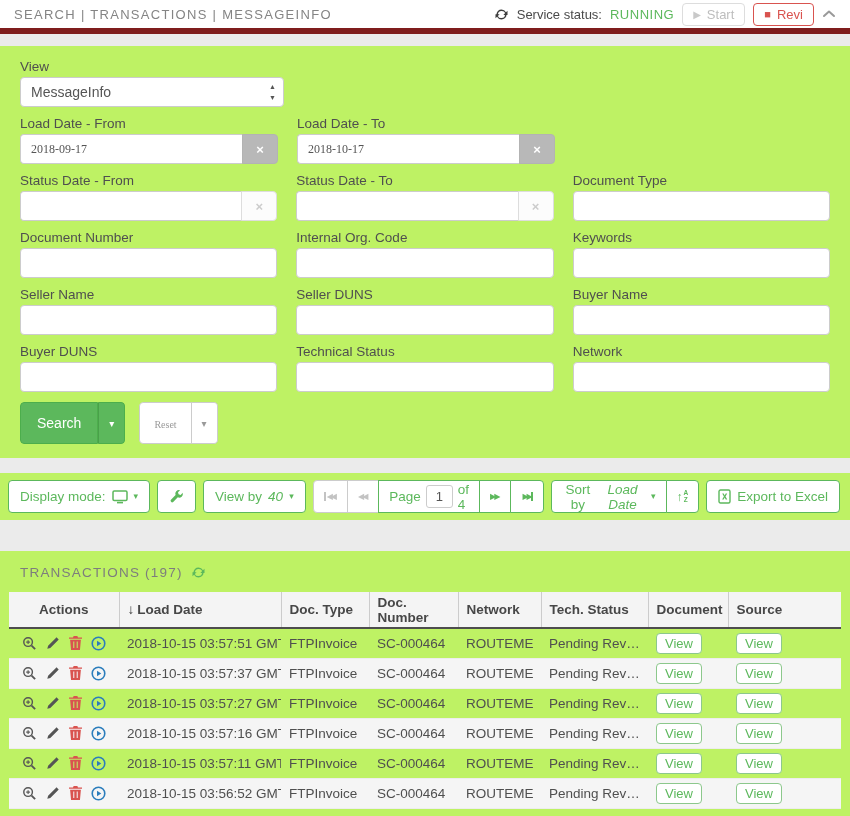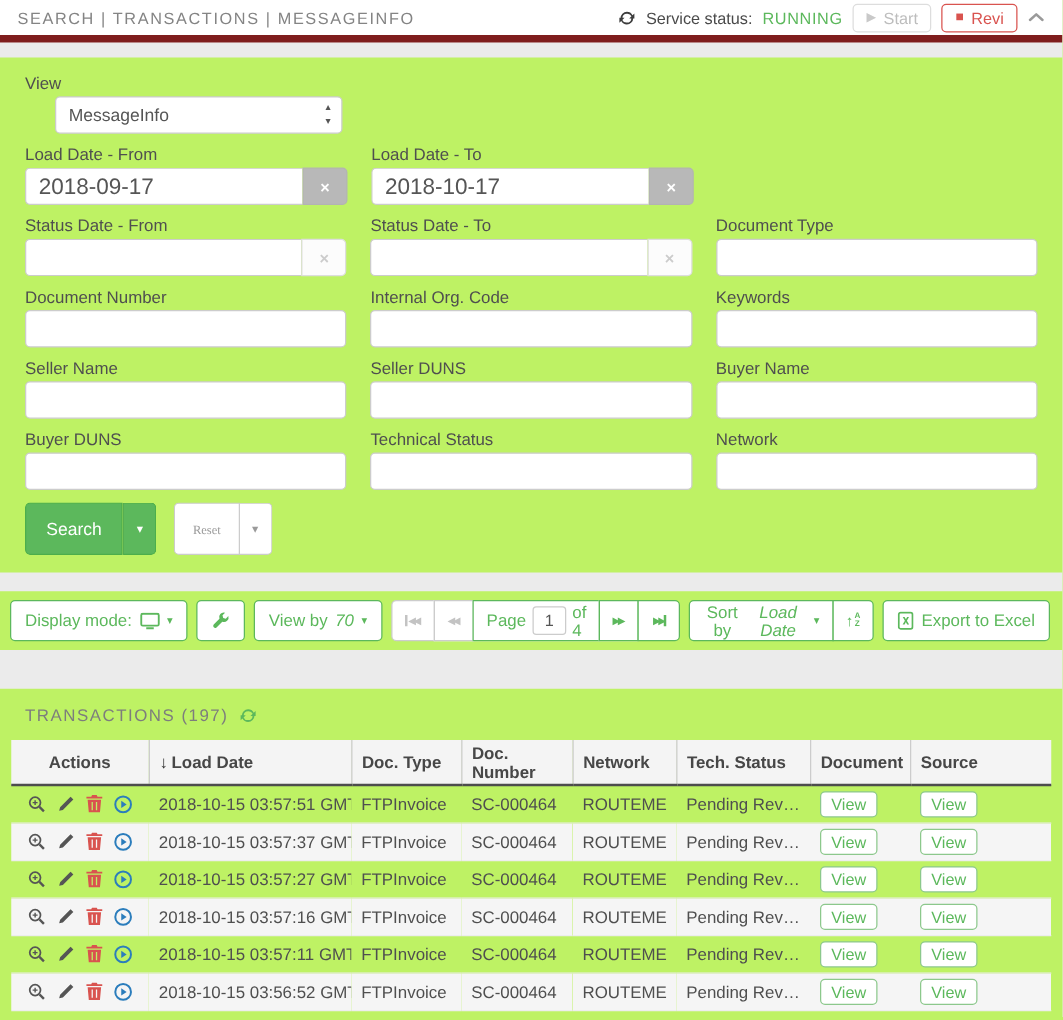--- a/index.html
+++ b/index.html
@@ -32,32 +32,32 @@
 
   
   .panel { background:#bef264; }
   .form-panel { margin-top:12px; padding:12px 20px 14px; }
 
   .form-row { display:flex; gap:19px; margin-bottom:8px; }
   .field { width:258px; }
   .field label { display:block; color:#4f4f4f; font-size:13.5px; line-height:17px; margin-bottom:2px; }
   .txt {
     width:100%; height:30px; border:1px solid #ccc; border-radius:4px;
-    padding:4px 10px; font-size:18px; color:#555; background:#fff;
-    font-family:Liberation Sans, sans-serif; outline:none;
+    padding:4px 10px; font-size:12px; color:#555; background:#fff;
+    font-family:Liberation Serif, serif; outline:none;
   }
   .input-group { display:flex; width:100%; }
   .input-group .txt { border-radius:4px 0 0 4px; border-right:none; flex:1; min-width:0; }
   .clear-btn {
     width:36px; height:30px; border:1px solid #b3b3b3; background:#b8b8b8; color:#fff;
     border-radius:0 4px 4px 0; font-size:13px; font-weight:bold; cursor:pointer;
     display:flex; align-items:center; justify-content:center; font-family:inherit;
   }
   .clear-btn.disabled { background:#fcfcfc; border-color:#ddd; color:#ccc; }
-  .select-wrap { position:relative; width:230px;margin-left:24px; }
+  .select-wrap { position:relative; width:264px; }
   .select-wrap select {
     width:100%; height:30px; border:1px solid #ccc; border-radius:4px;
     padding:4px 24px 4px 10px; font-size:14px; color:#555; background:#fff;
     appearance:none; -webkit-appearance:none; font-family:inherit; outline:none;
   }
   .spinner {
     position:absolute; right:8px; top:4px; display:flex; flex-direction:column;
     line-height:11px; font-size:7px; color:#555; pointer-events:none;
   }
 
@@ -294,21 +294,21 @@
     <button class="tb-btn">
       <span style="display:inline-flex">
         <svg width="15" height="15" viewBox="0 0 16 16">
             <path fill="#5cb85c" d="M14.6 4.1a3.9 3.9 0 0 1-5.2 4.8l-4.9 4.9a1.7 1.7 0 0 1-2.4-2.4l4.9-4.9A3.9 3.9 0 0 1 11.8 1.3L9.6 3.5l.6 2.2 2.2.6 2.2-2.2z"></path>
           </svg>
       </span>
     </button>
 
     <button class="tb-btn">
       <span>View by</span>
-      <i>70</i>
+      <i>40</i>
       <span class="caret">▾</span>
     </button>
 
     <div class="tb-group">
       <button class="cell disabled">
         <span class="pg-glyph bar-l">◀◀</span>
       </button>
       <button class="cell disabled">
         <span class="pg-glyph">◀◀</span>
       </button>

